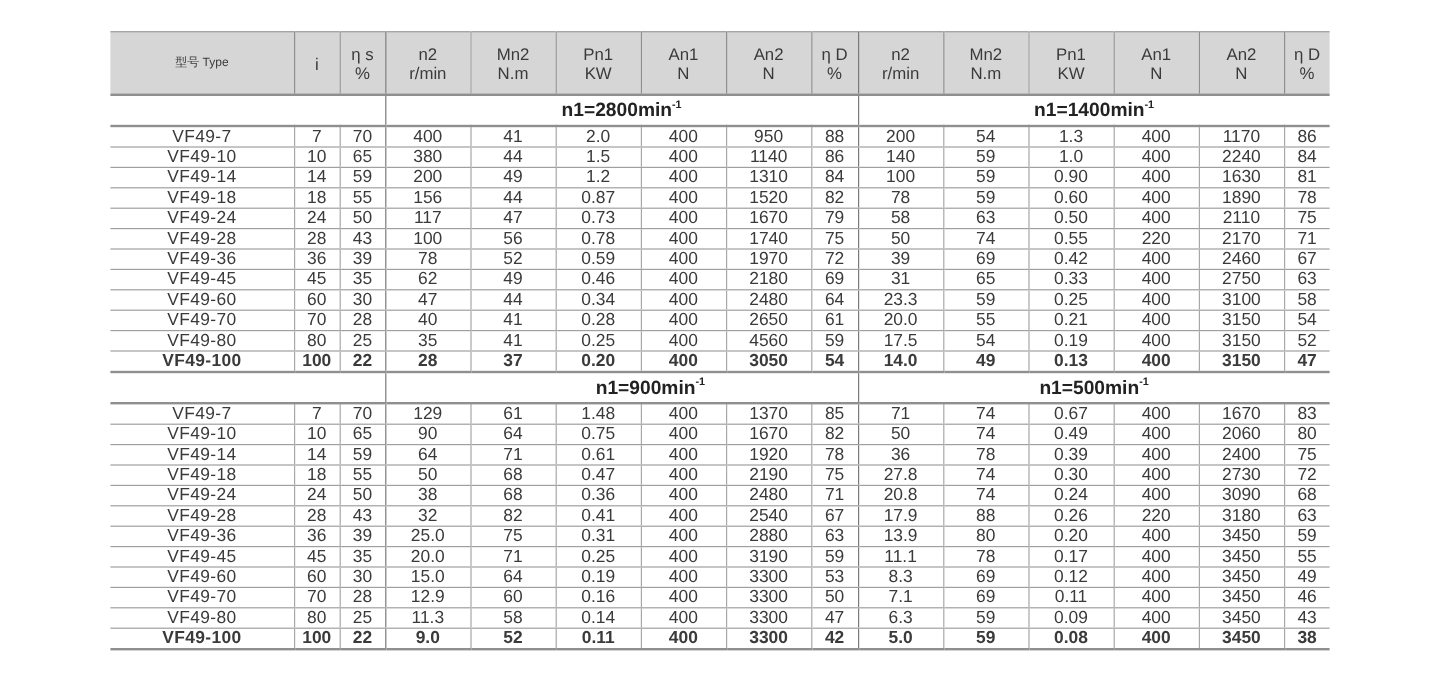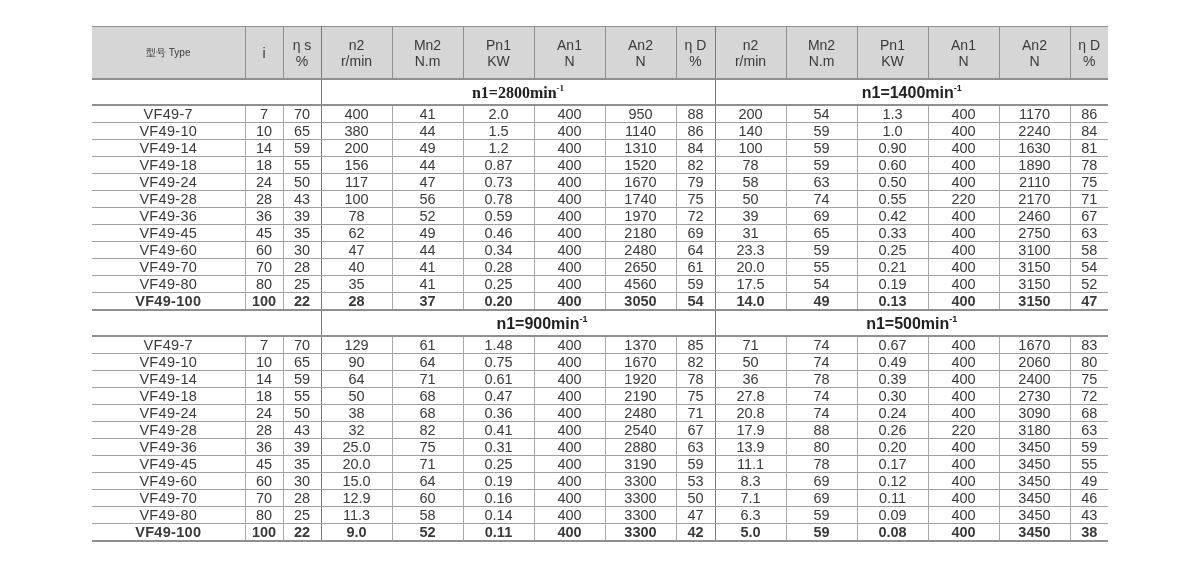--- a/index.html
+++ b/index.html
@@ -102,21 +102,21 @@
         </th>
         <th>
           <div>η D</div>
           <div>%</div>
         </th>
       </tr>
   </thead>
   <tbody id="tbody">
       <tr class="sec">
         <td colspan="3"></td>
-        <td colspan="6" class="lbl l" style="border-left: 1.5px solid rgb(122, 122, 122); font-family: Liberation Serif, serif;"><span>n1=2800min</span><sup>-1</sup></td>
+        <td colspan="6" class="lbl l" style="border-left: 1.5px solid rgb(122, 122, 122);"><span>n1=2800min</span><sup>-1</sup></td>
         <td colspan="6" class="lbl"><span>n1=1400min</span><sup>-1</sup></td>
       </tr>
       <tr class="row">
         <td class="type">VF49-7</td>
         <td>7</td>
         <td>70</td>
         <td class="sep">400</td>
         <td>41</td>
         <td>2.0</td>
         <td>400</td>

